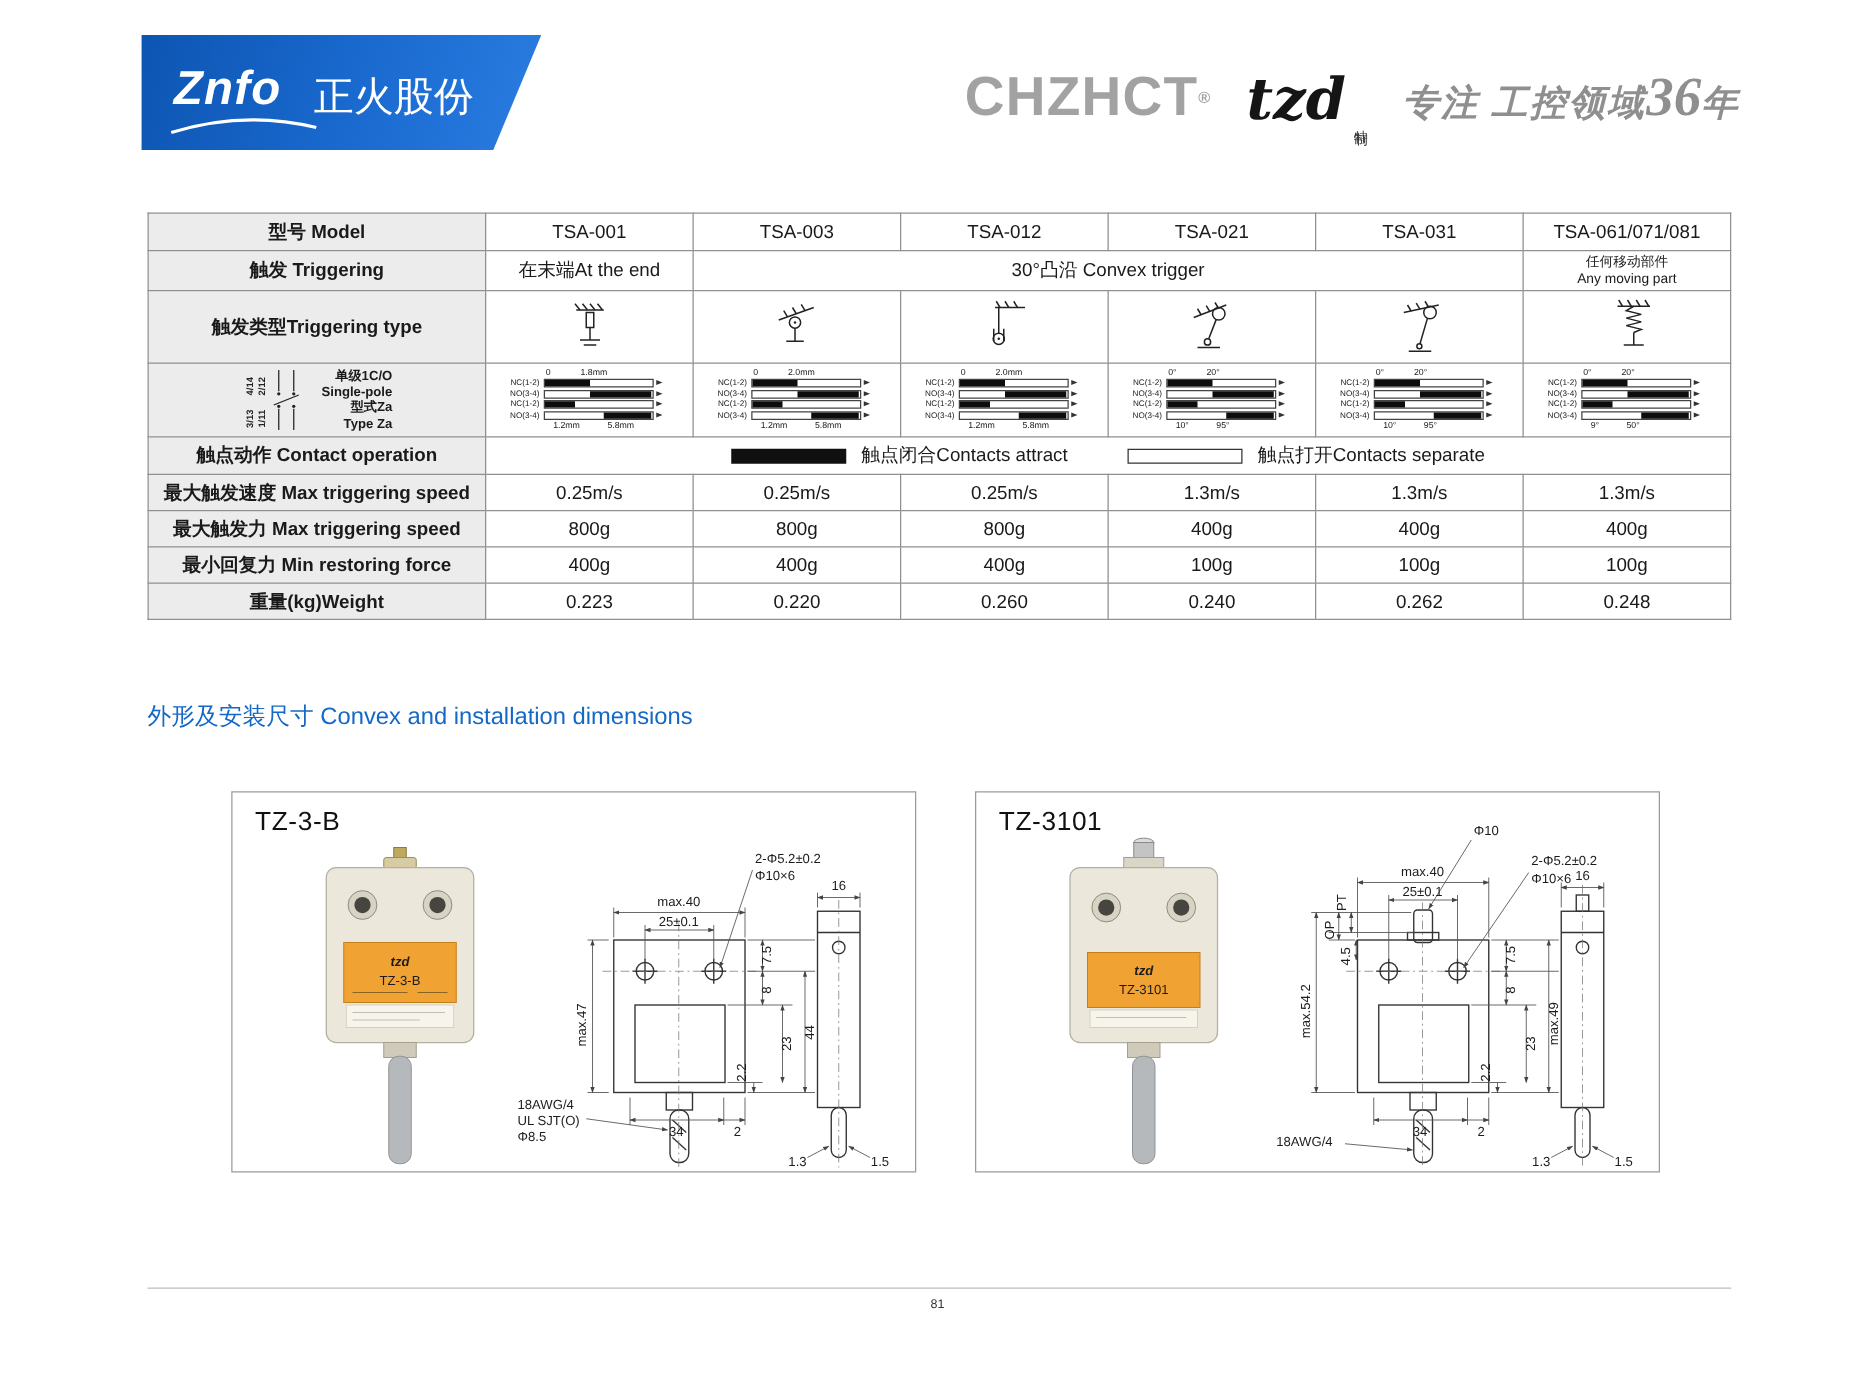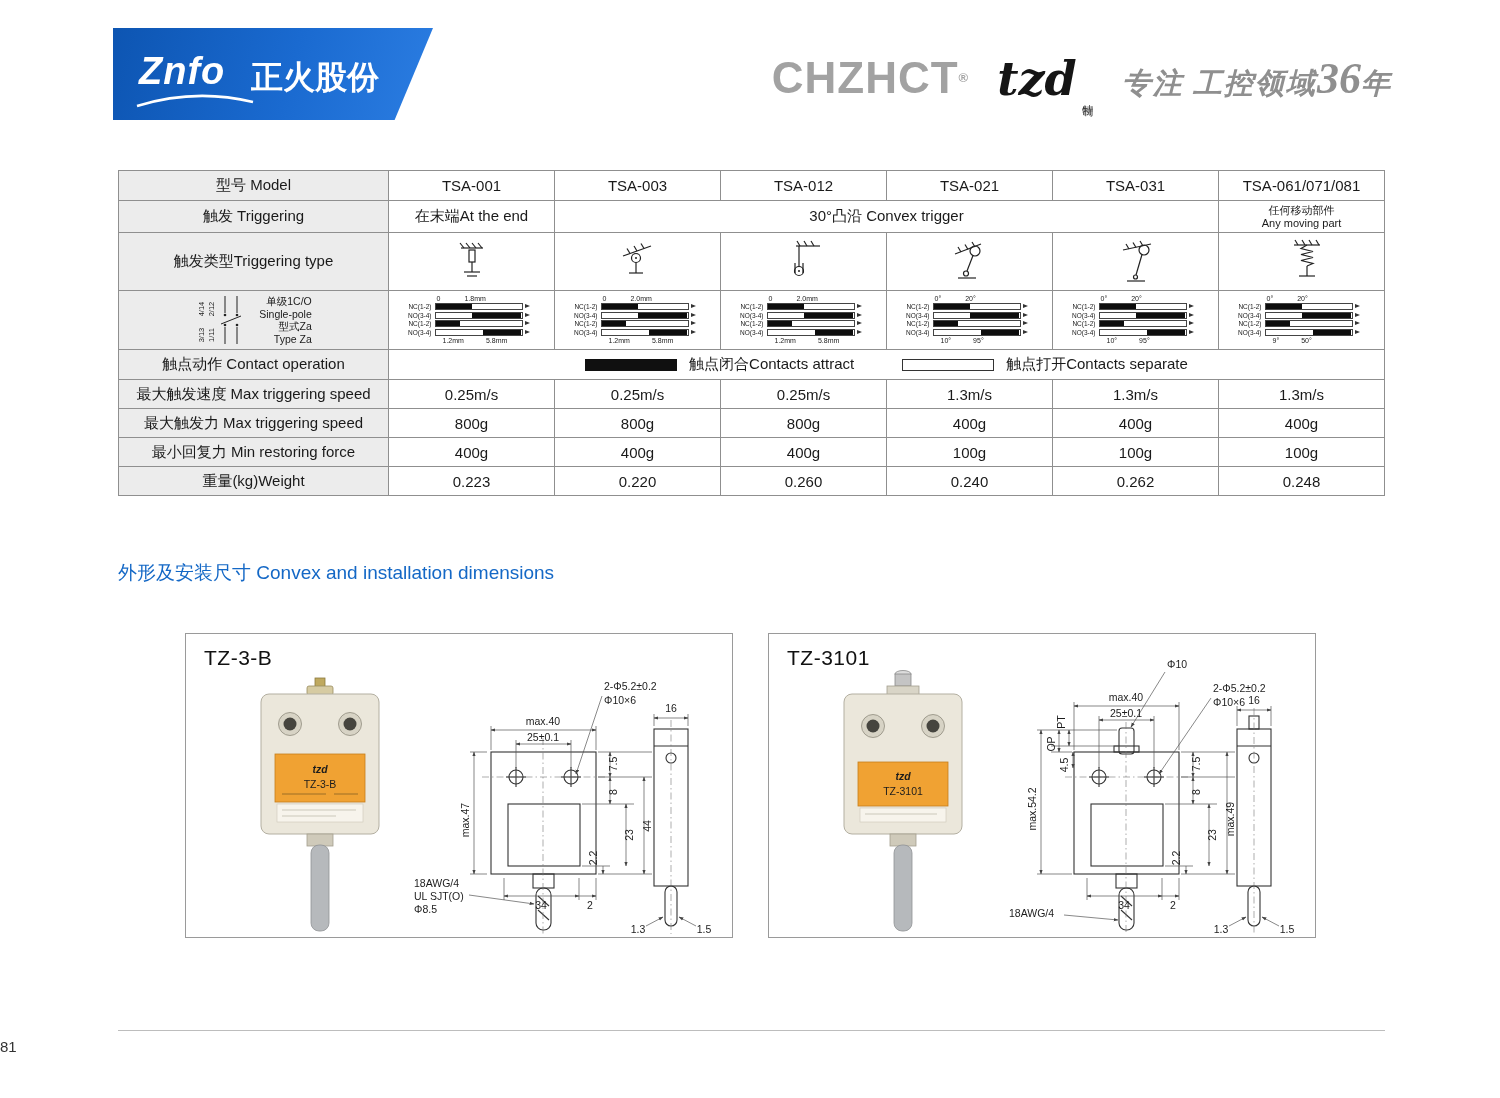--- a/index.html
+++ b/index.html
@@ -12,21 +12,21 @@
   .page { position:absolute; inset:0;padding-left:23px; }
 
   
   .logo-banner {
     position:absolute; left:113px; top:28px; width:320px; height:92px;
     background:linear-gradient(105deg,#0d55b2 0%,#1a6ad0 55%,#2b7de2 100%);
     clip-path:polygon(0 0,100% 0,88% 100%,0 100%);
     color:#fff;
   }
   .logo-en { position:absolute; left:26px; top:22px; font-size:38px; font-weight:bold; font-style:italic; letter-spacing:1px; }
-  .logo-cn { position:absolute; left:138px; top:28px; font-size:32px; font-weight:bold; }
+  .logo-cn { position:absolute; left:138px; top:28px; font-size:32px; font-weight:normal; }
   .logo-swoosh { position:absolute; left:22px; top:66px; width:120px; height:14px; }
   .header-right { position:absolute; top:56px; right:108px; display:flex; align-items:flex-end; gap:28px; }
   .brand-chzhct { font-size:44px; font-weight:800; color:#a2a2a2; letter-spacing:1px; line-height:44px;text-align:center; }
   .brand-chzhct sup { font-size:13px; vertical-align:top; }
   .brand-tzd { display:flex; align-items:flex-end; }
   .tzd-script { font-family:"DejaVu Serif","Liberation Serif",serif; font-style:italic; font-weight:bold; font-size:46px; line-height:42px; color:#151515; }
   .tzd-sub { writing-mode:vertical-rl; font-size:11px; line-height:12px; color:#333; margin-left:5px; padding-bottom:4px; }
   .slogan { font-family:"Liberation Serif","DejaVu Serif",serif; font-style:italic; font-weight:bold; font-size:29px; color:#8f8f8f; letter-spacing:2px; line-height:34px; }
   .slogan-num { font-size:44px; letter-spacing:0; line-height:34px; }
 
@@ -34,21 +34,21 @@
   .spec-table {
     position:absolute; left:118px; top:170px; width:1267px;
     border-collapse:collapse; table-layout:fixed;
   }
   .spec-table col.c0 { width:270px; }
   .spec-table col.cd { width:166px; }
   .spec-table th, .spec-table td {
     border:1px solid #8f8f8f; padding:0; text-align:center; vertical-align:middle;
     font-size:15px; color:#1a1a1a;
   }
-  .spec-table th { background:#ececec; font-weight:normal; }
+  .spec-table th { background:#ececec; font-weight:bold; }
   tr.r-model  { height:30px; }
   tr.r-trig   { height:32px; }
   tr.r-type   { height:58px; }
   tr.r-cd     { height:58px; }
   tr.r-op     { height:30px; }
   tr.r-speed  { height:29px; }
   tr.r-force  { height:29px; }
   tr.r-min    { height:29px; }
   tr.r-weight { height:29px; }
   tr.r-wire   { height:31px; }
@@ -77,33 +77,33 @@
   .cd-bot { margin-left:40px; display:flex; gap:22px; font-size:7px; line-height:8px; margin-top:1px; }
 
   .op-wrap { display:flex; align-items:center; justify-content:center; gap:12px; }
   .bar-black { width:92px; height:12px; background:#101010; display:inline-block; }
   .bar-white { width:92px; height:12px; background:#fff; border:1px solid #333; display:inline-block; margin-left:36px; }
 
   
   .section-title { position:absolute; left:118px; top:560px; font-size:19px; color:#1468c6; }
 
   
-  .drawings { position:absolute; left:185px; top:633px; display:flex; gap:35px; }
+  .drawings { position:absolute; left:185px; top:633px; display:flex; gap:47px; }
   .dbox { width:548px; height:305px; border:1px solid #9a9a9a; position:relative; background:#fff; }
   .dtitle { position:absolute; top:12px; left:18px; font-size:21px; letter-spacing:0.5px; color:#111; }
   .dbox svg.draw { position:absolute; inset:0; width:548px; height:305px; }
   .dbox svg text { font-family:"Liberation Sans",sans-serif; fill:#1c1c1c; font-size:10.5px; }
   .ol  { stroke:#333; stroke-width:1.1; fill:none; }
   .dim { stroke:#555; stroke-width:0.7; fill:none; }
   .cl  { stroke:#777; stroke-width:0.6; stroke-dasharray:7 3 1.5 3; fill:none; }
   .sm  { font-size:9px; }
 
   
   .footer-line { position:absolute; left:118px; top:1030px; width:1267px; border-top:1px solid #bdbdbd; }
-  .page-num { position:absolute; left:0; top:1038px; width:1500px; font-size:15px; color:#333; }
+  .page-num { position:absolute; left:0; top:1038px; width:1500px; text-align:center; font-size:10px; color:#333; }
 </style>
 </head>
 <body>
 
 <div class="page">
 
   <div class="logo-banner">
     <span class="logo-en">Znfo</span>
     <span class="logo-cn">正火股份</span>
     <svg class="logo-swoosh" viewBox="0 0 120 14">

